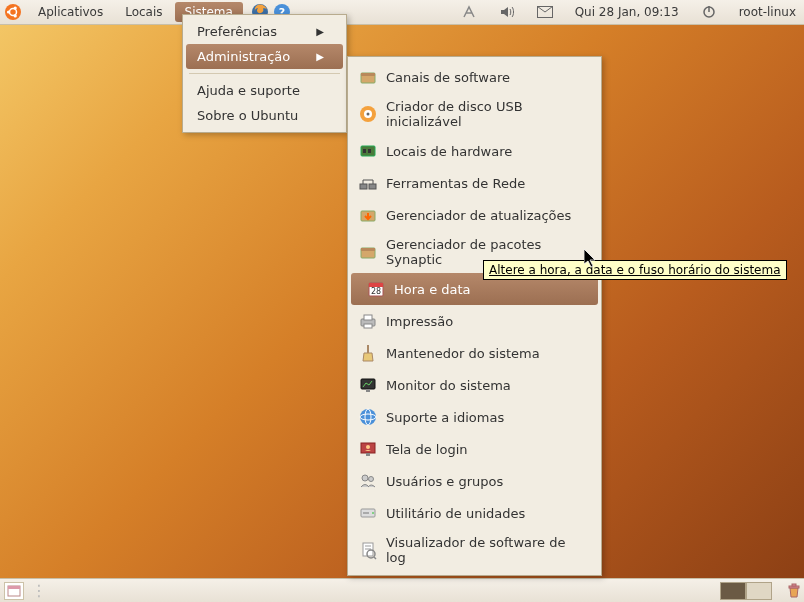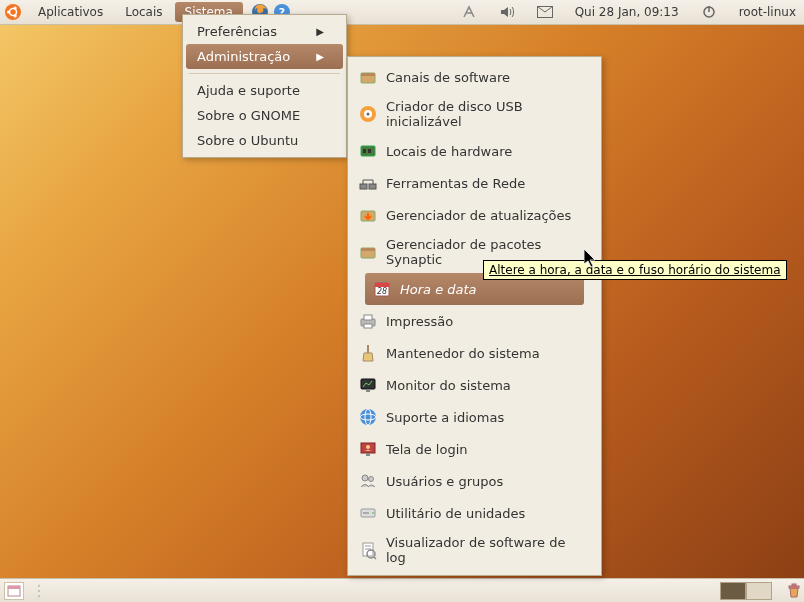--- a/index.html
+++ b/index.html
@@ -12,21 +12,21 @@
 .panel-icons { display: flex; align-items: center; margin-left: 6px; gap: 4px; }
 .panel-right { margin-left: auto; display: flex; align-items: center; gap: 22px; padding-right: 8px; }
 .panel-right .ico { width: 16px; height: 16px; display: inline-flex; align-items: center; justify-content: center; color: #555; }
 .dropdown { position: absolute; top: 14px; left: 182px; background: #f2ede2; border: 1px solid #b8ab8e; box-shadow: 2px 2px 6px rgba(0,0,0,0.25); font-size: 13px; color: #333; min-width: 165px; padding: 4px 0; z-index: 20; }
 .dropdown-item { padding: 5px 22px 5px 14px; display: flex; align-items: center; justify-content: space-between; cursor: pointer; }
 .dropdown-item.highlight { background: linear-gradient(#b5886a, #9c6f52); color: #fff; border-radius: 3px; margin: 0 3px; padding: 5px 19px 5px 11px; gap: 24px; }
 .dropdown-sep { height: 1px; background: #d4c9b1; margin: 4px 6px; }
 .chevron { font-size: 10px; }
 .submenu { position: absolute; top: 56px; left: 347px; background: #f2ede2; border: 1px solid #b8ab8e; box-shadow: 2px 2px 6px rgba(0,0,0,0.25); font-size: 13px; color: #333; width: 255px; padding: 4px 0; z-index: 20; }
 .submenu-item { padding: 6px 14px 6px 10px; display: flex; align-items: center; gap: 8px; cursor: pointer; }
-.submenu-item.highlight { background: linear-gradient(#b5886a, #9c6f52); color: #fff; border-radius: 3px; margin: 0 17px; padding: 6px 11px 6px 7px; font-style: italic; }
+.submenu-item.highlight { background: linear-gradient(#b5886a, #9c6f52); color: #fff; border-radius: 3px; margin: 0 3px; padding: 6px 11px 6px 15px; }
 .submenu-item .icn { width: 20px; height: 20px; flex-shrink: 0; display: inline-flex; align-items: center; justify-content: center; }
 .tooltip { position: absolute; top: 260px; left: 483px; background: #ffffc8; border: 1px solid #000; padding: 2px 5px; font-size: 12px; color: #000; z-index: 30; white-space: nowrap; text-decoration: underline; }
 .cursor { position: absolute; top: 249px; left: 584px; z-index: 40; pointer-events: none; }
 .panel-bottom { position: absolute; bottom: 0; left: 0; right: 0; height: 24px; background: linear-gradient(#f5f0e8, #e8e1d5); border-top: 1px solid #c8bfa8; display: flex; align-items: center; z-index: 10; }
 .bottom-left { display: flex; align-items: center; gap: 4px; padding-left: 4px; }
 .show-desktop { width: 20px; height: 18px; border: 1px solid #ccc2a8; background: #fff; display: flex; align-items: center; justify-content: center; }
 .workspace { margin-left: auto; display: flex; gap: 0; padding-right: 6px; }
 .ws { width: 26px; height: 18px; border: 1px solid #b0a388; background: #e0d7c4; }
 .ws.active { background: #6b5a44; }
 .trash { width: 20px; height: 18px; margin-left: 6px; display: inline-flex; align-items: center; justify-content: center; }
@@ -100,23 +100,20 @@
   </div>
   <div class="dropdown-item highlight">
     <span>Administração</span>
     <span class="chevron">▶</span>
   </div>
   <div class="dropdown-sep"></div>
   <div class="dropdown-item">
     <span>Ajuda e suporte</span>
   </div>
   <div class="dropdown-item">
-    <span>Sobre o GNOME</span>
-  </div>
-  <div class="dropdown-item">
     <span>Sobre o Ubuntu</span>
   </div>
 </div>
 
 <div class="submenu" id="admin-submenu">
     <div class="submenu-item">
       <span class="icn">
         <svg width="20" height="20" viewBox="0 0 20 20">
           <rect x="3" y="6" width="14" height="10" rx="1" fill="#d4a76a" stroke="#8a6"></rect>
           <rect x="3" y="6" width="14" height="3" fill="#b8895a"></rect>

